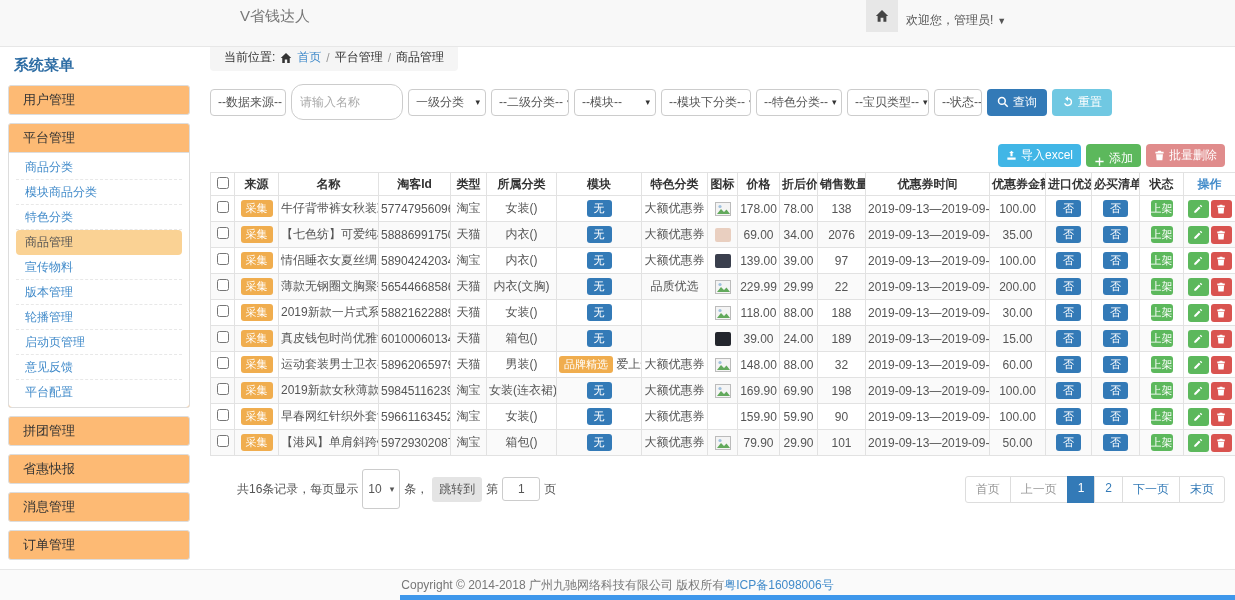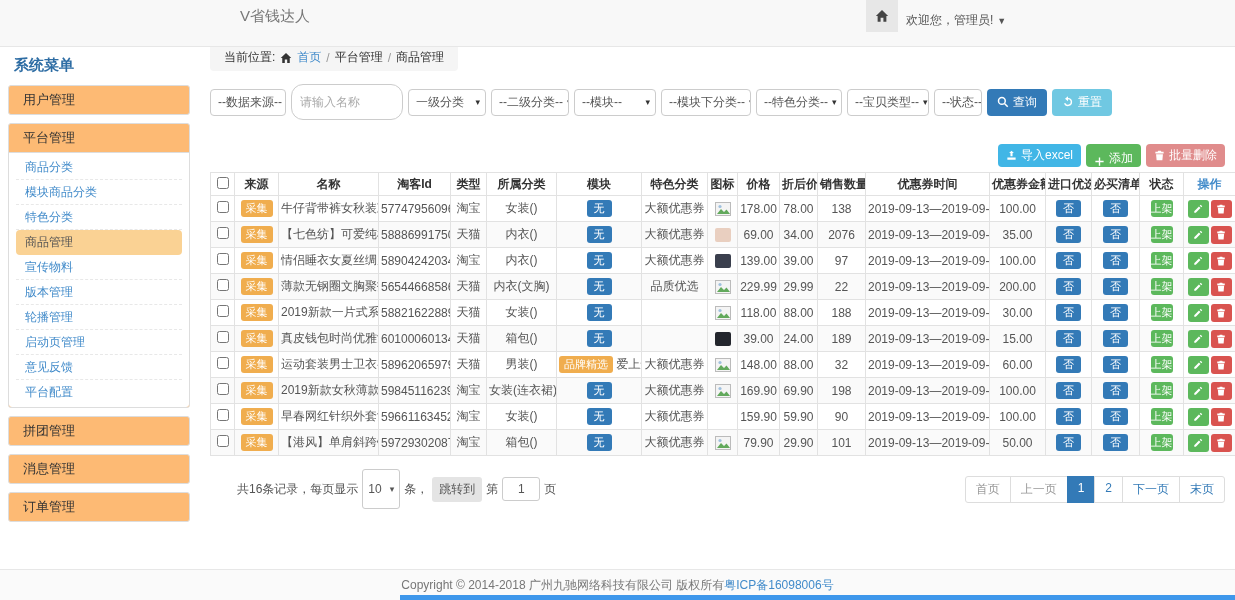--- a/index.html
+++ b/index.html
@@ -113,20 +113,23 @@
           <div class="submenu-item">宣传物料</div>
           <div class="submenu-item">版本管理</div>
           <div class="submenu-item">轮播管理</div>
           <div class="submenu-item">启动页管理</div>
           <div class="submenu-item">意见反馈</div>
           <div class="submenu-item">平台配置</div>
         </div>
       </div>
       <div class="menu-group">
         <div class="menu-group-header">拼团管理</div>
+      </div>
+      <div class="menu-group">
+        <div class="menu-group-header">省惠快报</div>
       </div>
       <div class="menu-group">
         <div class="menu-group-header">消息管理</div>
       </div>
       <div class="menu-group">
         <div class="menu-group-header">订单管理</div>
       </div>
     </div>
 </div>
 

